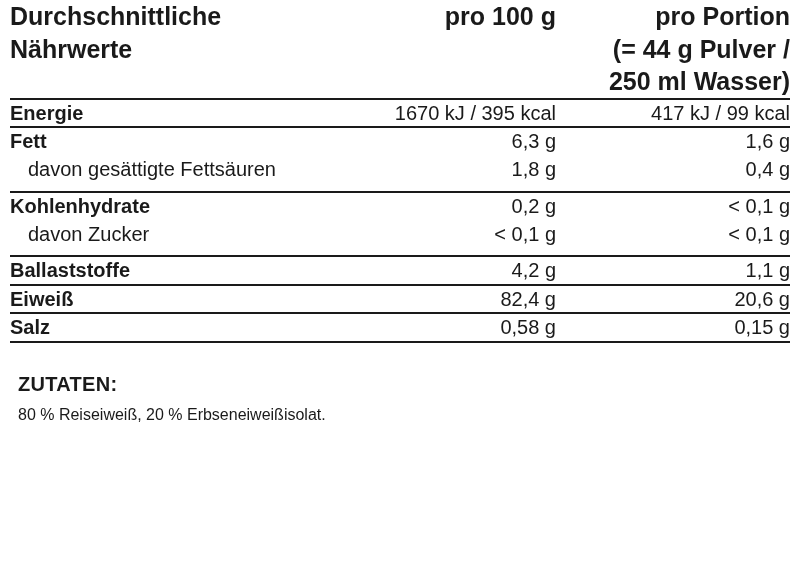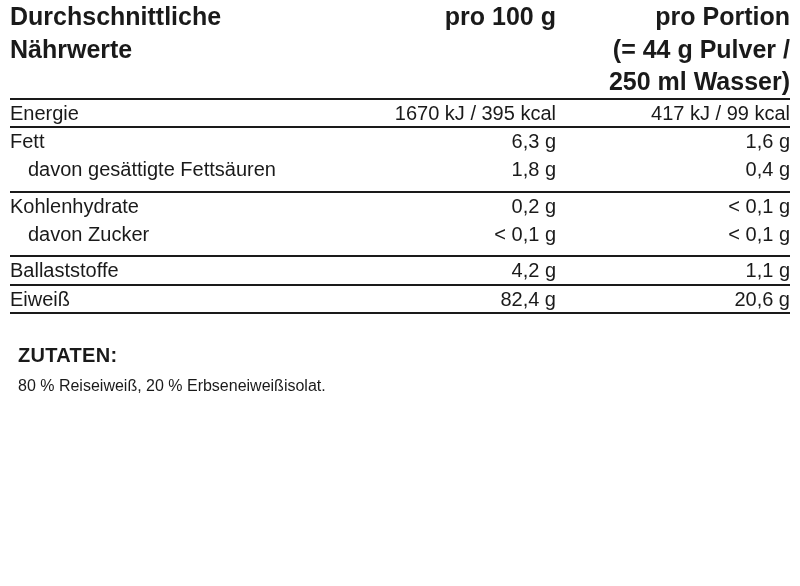--- a/index.html
+++ b/index.html
@@ -49,21 +49,21 @@
   .row-line td {
     border-top: 2px solid #1a1a1a;
   }
 
   .lbl {
     font-size: 20px;
     line-height: 1.32;
     padding: 9px 0 9px 0;
     text-align: left;
   }
-  .lbl.bold { font-weight: normal; }
+  .lbl.bold { font-weight: bold; }
   .lbl.sub { font-weight: normal; padding-left: 18px; }
 
   .val {
     font-size: 20px;
     line-height: 1.32;
     padding: 9px 0 9px 0;
     text-align: right;
     white-space: nowrap;
   }
 
@@ -155,20 +155,25 @@
         <td class="val">4,2 g</td>
         <td class="val">1,1 g</td>
       </tr>
 
       <tr class="row-line">
         <td class="lbl bold">Eiweiß</td>
         <td class="val">82,4 g</td>
         <td class="val">20,6 g</td>
       </tr>
 
+      <tr class="row-line">
+        <td class="lbl bold">Salz</td>
+        <td class="val">0,58 g</td>
+        <td class="val">0,15 g</td>
+      </tr>
 
     </tbody>
   </table>
 
   <div class="bottom-rule"></div>
 
   <div class="ingredients">
     <p class="ingredients-title">ZUTATEN:</p>
     <p class="ingredients-text">80 % Reiseiweiß, 20 % Erbseneiweißisolat.</p>
   </div>

